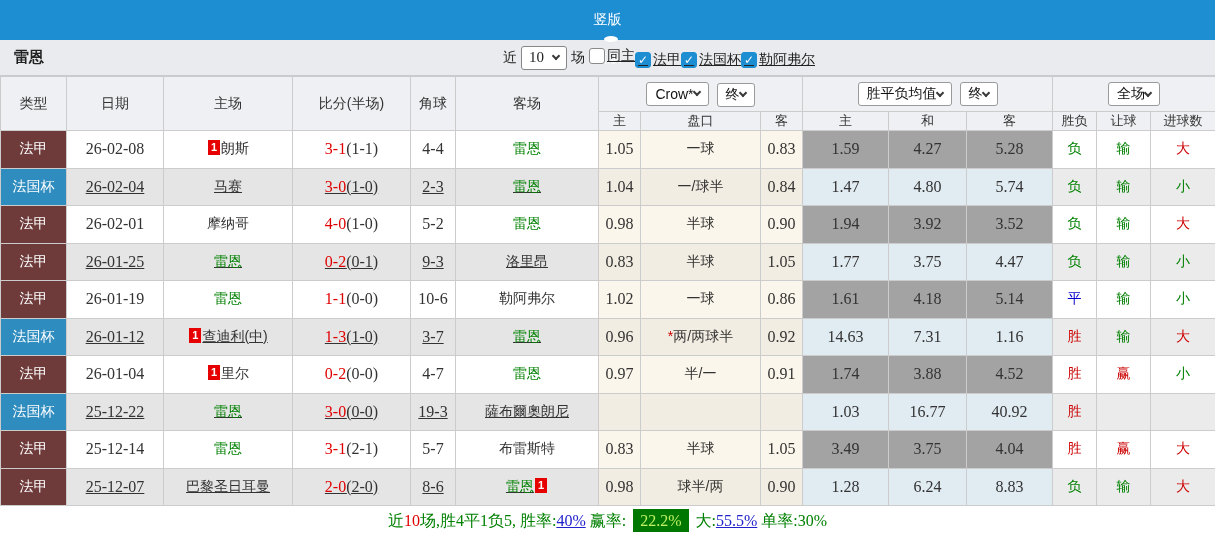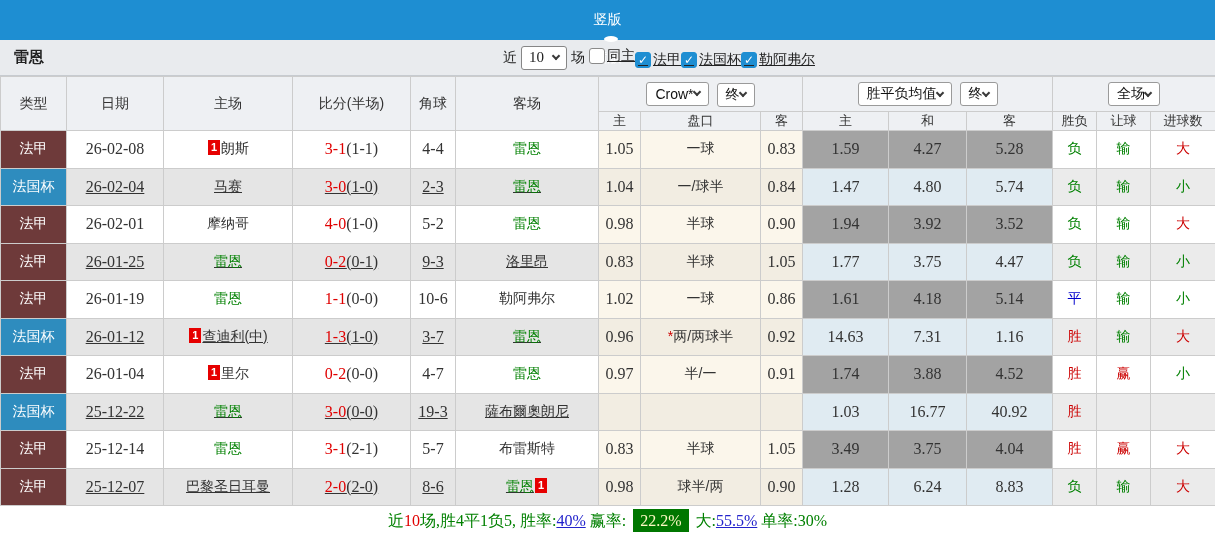--- a/index.html
+++ b/index.html
@@ -66,21 +66,21 @@
   tr.odd  td.res{background:#ffffff;}
   tr.even td.res{background:#ebebeb;}
 
   
   .summary{height:30px;display:flex;align-items:center;justify-content:center;background:#fff;
            font-family:"Liberation Serif","DejaVu Serif",serif;font-size:16px;}
   .summary span{white-space:pre;}
   .s-green{color:#008000;}
   .s-red{color:#e00000;}
   .s-blue{color:#2222cc;text-decoration:underline;}
-  .s-badge{background:var(--sum-badge);color:#fef9c3;padding:3px 7px;margin:8px 3px;}
+  .s-badge{background:var(--sum-badge);color:#bef264;padding:3px 7px;margin:8px 3px;}
 </style>
 </head>
 <body>
 
 <div class="titlebar">
   <span class="title">近期战绩</span>
   <span class="radio sel"></span>
   <span class="radio-label">竖版</span>
   <span class="radio unsel"></span>
   <span class="radio-label">横版</span>

